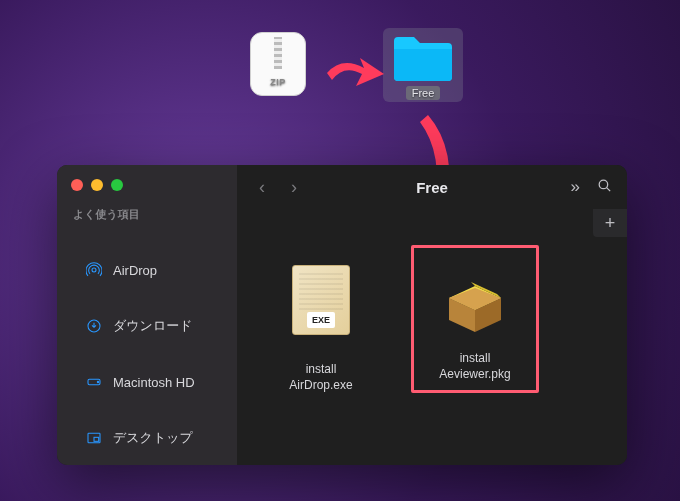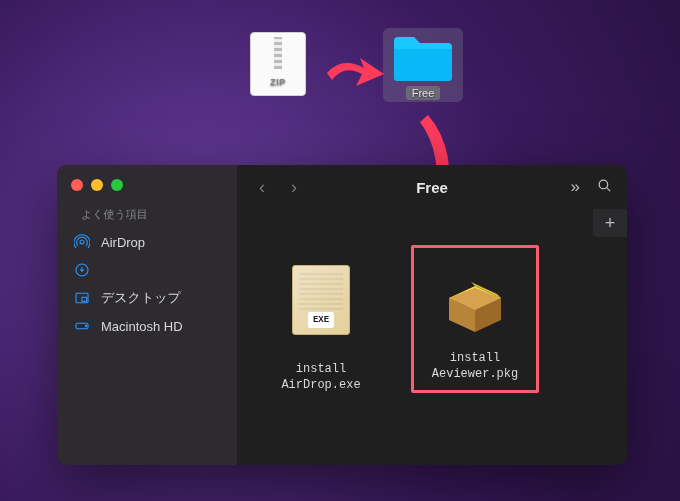--- a/index.html
+++ b/index.html
@@ -33,21 +33,21 @@
     height: 72px;
     margin: 0 auto 6px auto;
     display: flex;
     align-items: center;
     justify-content: center;
   }
   .zip-icon {
     width: 56px;
     height: 64px;
     background: #fafafa;
-    border-radius: 4px;
+    border-radius: 12px;
     border: 1px solid #d0d0d0;
     display: flex;
     flex-direction: column;
     align-items: center;
     justify-content: flex-end;
     padding-bottom: 8px;
     position: relative;
   }
   .zip-icon::before {
     content: "";
@@ -102,32 +102,33 @@
     padding: 12px 0 0 0;
   }
   .traffic { display: flex; gap: 8px; padding: 2px 0 16px 14px; }
   .traffic span { width: 12px; height: 12px; border-radius: 50%; display: block; }
   .tl-red { background: #ff5f57; }
   .tl-yellow { background: #febc2e; }
   .tl-green { background: #28c840; }
   .sidebar-heading {
     color: #8a8a8e;
     font-size: 11px;
-    padding: 0 16px 6px 24px;
-    font-weight: 400;
+    padding: 0 16px 6px 16px;
+    font-weight: 700;
   }
   .sidebar-list { list-style: none; }
   .sidebar-list li {
     display: flex;
     align-items: center;
     gap: 10px;
-    padding: 5px 16px;
+    padding: 5px 28px;
     color: #d8d8dc;
     font-size: 13px;
     cursor: default;
+    margin-top: 28px;
   }
   .sidebar-list .sicon {
     width: 18px;
     height: 18px;
     display: flex;
     align-items: center;
     justify-content: center;
     color: #2997ff;
   }
   .sicon svg { width: 16px; height: 16px; stroke: currentColor; fill: none; stroke-width: 1.6; }
@@ -178,21 +179,20 @@
     justify-content: center;
     font-size: 18px;
     border-bottom-left-radius: 4px;
   }
   .files {
     flex: 1;
     display: flex;
     gap: 30px;
     padding: 36px 24px 0 24px;
     align-items: flex-start;
-    font-family: Liberation Mono, monospace;
   }
   .file {
     width: 120px;
     text-align: center;
     color: #d8d8dc;
     font-size: 12px;
     line-height: 1.35;
   }
   .file .ficon {
     width: 110px;
@@ -282,38 +282,39 @@
           </span>
         <span>AirDrop</span>
       </li>
       <li>
         <span class="sicon">
             <svg viewBox="0 0 24 24">
               <circle cx="12" cy="12" r="9"></circle>
               <path d="M12 7v7m0 0l-3-3m3 3l3-3"></path>
             </svg>
           </span>
+        <span>ダウンロード</span>
+      </li>
+      <li>
+        <span class="sicon">
+            <svg viewBox="0 0 24 24">
+              <rect x="3" y="8" width="18" height="8" rx="2"></rect>
+              <circle cx="18" cy="12" r="1" fill="currentColor"></circle>
+            </svg>
+          </span>
+        <span>Macintosh HD</span>
       </li>
       <li>
         <span class="sicon">
             <svg viewBox="0 0 24 24">
               <rect x="3" y="5" width="18" height="14" rx="1"></rect>
               <rect x="12" y="11" width="7" height="6"></rect>
             </svg>
           </span>
         <span>デスクトップ</span>
-      </li>
-      <li>
-        <span class="sicon">
-            <svg viewBox="0 0 24 24">
-              <rect x="3" y="8" width="18" height="8" rx="2"></rect>
-              <circle cx="18" cy="12" r="1" fill="currentColor"></circle>
-            </svg>
-          </span>
-        <span>Macintosh HD</span>
       </li>
     </ul>
   </div>
 
   <div class="content">
     <div class="toolbar">
       <span class="nav-btn">‹</span>
       <span class="nav-btn">›</span>
       <span class="win-title">Free</span>
       <div class="toolbar-right">

